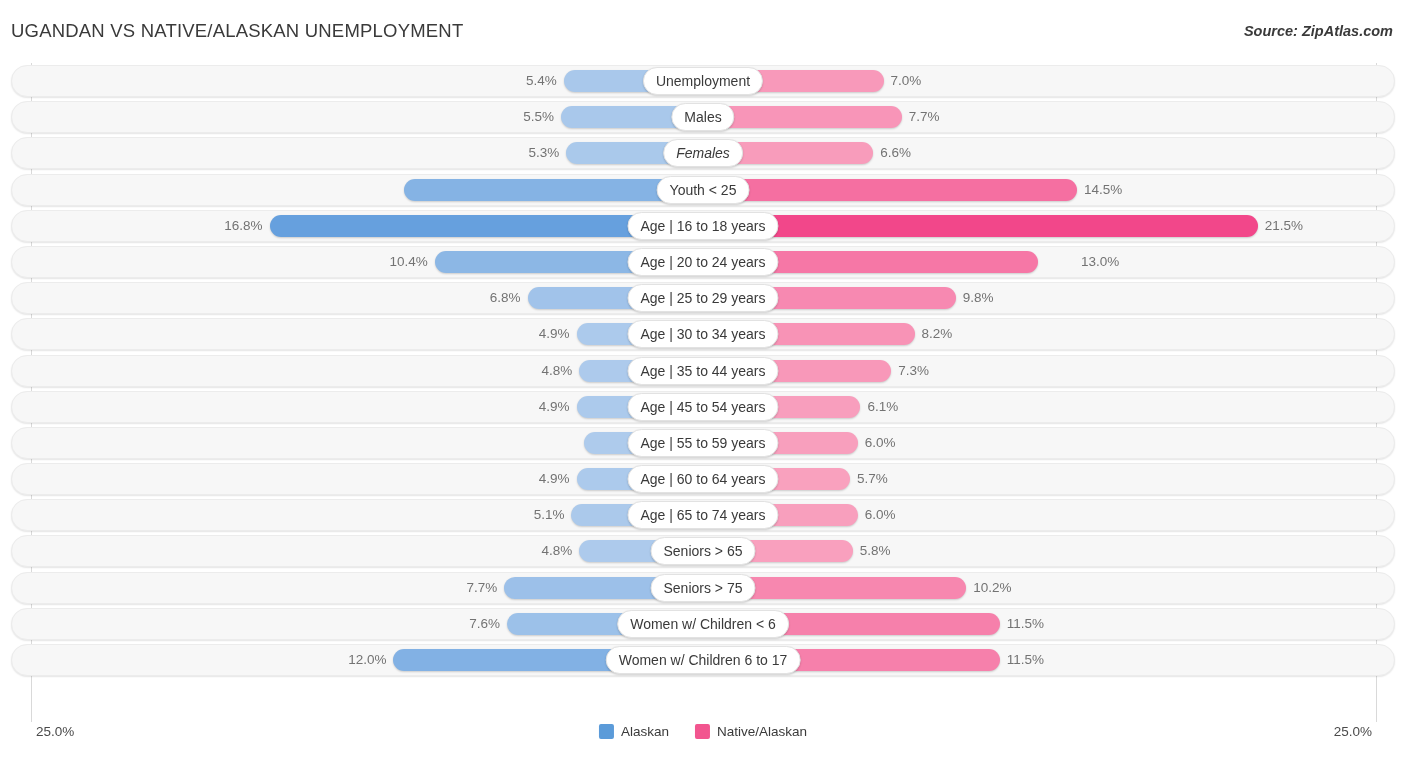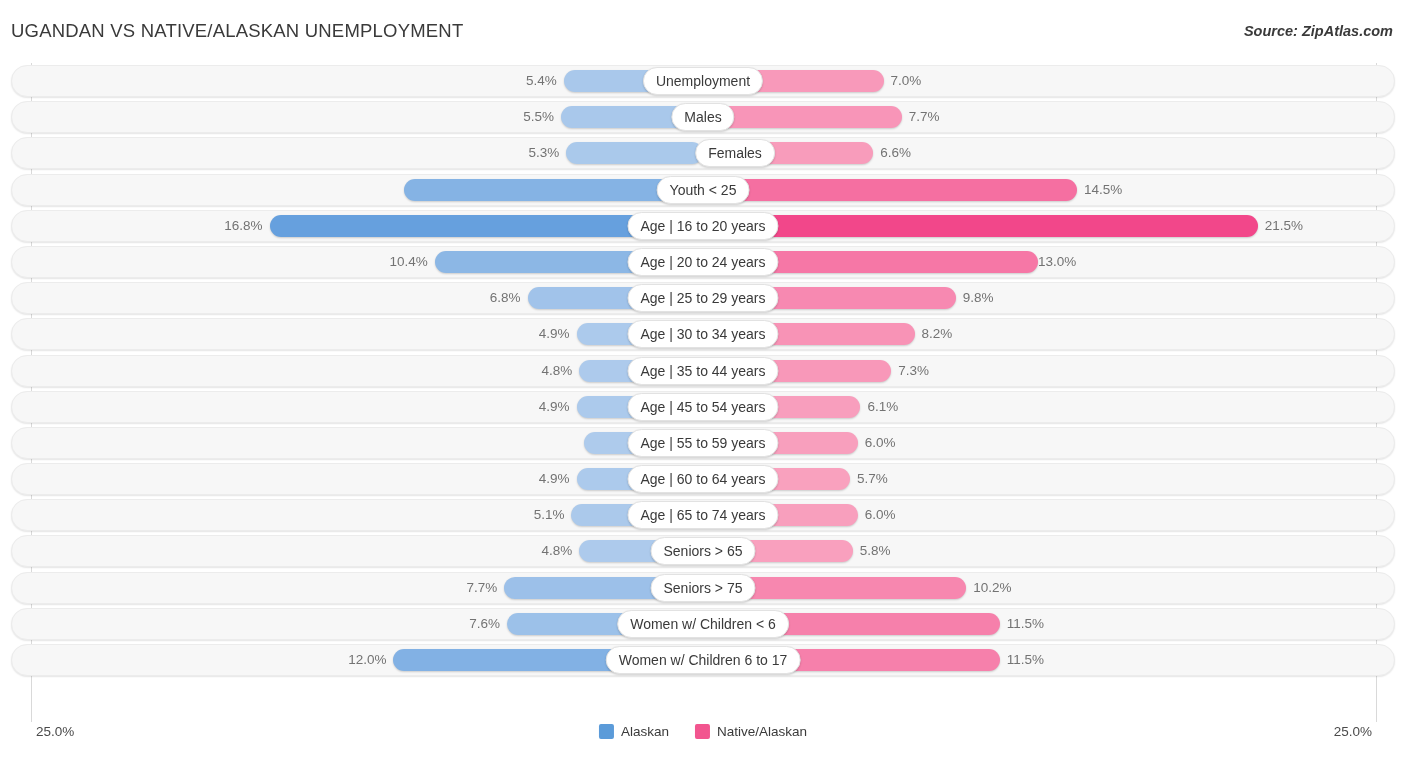--- a/index.html
+++ b/index.html
@@ -159,44 +159,44 @@
         <div class="val" style="right: 840.9px;">5.5%</div>
         <div class="val" style="left: 897.66px;">7.7%</div>
         <div class="center-label" style="left: 692px;">Males</div>
       </div>
       <div class="row">
         <div class="track"></div>
         <div class="bar bar-left" style="left: 555.26px; width: 136.74px; background: rgb(170, 201, 235);"></div>
         <div class="bar bar-right" style="left: 692px; width: 170.28px; background: rgb(248, 156, 187);"></div>
         <div class="val" style="right: 835.74px;">5.3%</div>
         <div class="val" style="left: 869.28px;">6.6%</div>
-        <div class="center-label" style="left: 724px;">Females</div>
+        <div class="center-label" style="left: 692px; font-style: italic;">Females</div>
       </div>
       <div class="row">
         <div class="track"></div>
         <div class="bar bar-left" style="left: 392.72px; width: 299.28px; background: rgb(133, 179, 228);"></div>
         <div class="bar bar-right" style="left: 692px; width: 374.1px; background: rgb(245, 111, 161);"></div>
         <div class="val" style="right: 952px; margin-top: 41px;">11.6%</div>
         <div class="val" style="left: 1073.1px;">14.5%</div>
         <div class="center-label" style="left: 692px;">Youth &lt; 25</div>
       </div>
       <div class="row">
         <div class="track"></div>
         <div class="bar bar-left" style="left: 258.56px; width: 433.44px; background: rgb(102, 160, 222);"></div>
         <div class="bar bar-right" style="left: 692px; width: 554.7px; background: rgb(242, 71, 138);"></div>
         <div class="val" style="right: 1132.44px;">16.8%</div>
         <div class="val" style="left: 1253.7px;">21.5%</div>
-        <div class="center-label" style="left: 692px;">Age | 16 to 20 years</div>
+        <div class="center-label" style="left: 692px;">Age | 16 to 18 years</div>
       </div>
       <div class="row">
         <div class="track"></div>
         <div class="bar bar-left" style="left: 423.68px; width: 268.32px; background: rgb(140, 183, 229);"></div>
         <div class="bar bar-right" style="left: 692px; width: 335.4px; background: rgb(246, 119, 166);"></div>
         <div class="val" style="right: 967.32px;">10.4%</div>
-        <div class="val" style="left: 1027px;">13.0%</div>
+        <div class="val" style="left: 1070px;">13.0%</div>
         <div class="center-label" style="left: 692px;">Age | 20 to 24 years</div>
       </div>
       <div class="row">
         <div class="track"></div>
         <div class="bar bar-left" style="left: 516.56px; width: 175.44px; background: rgb(161, 195, 234);"></div>
         <div class="bar bar-right" style="left: 692px; width: 252.84px; background: rgb(247, 137, 177);"></div>
         <div class="val" style="right: 874.44px;">6.8%</div>
         <div class="val" style="left: 951.84px;">9.8%</div>
         <div class="center-label" style="left: 692px;">Age | 25 to 29 years</div>
       </div>

